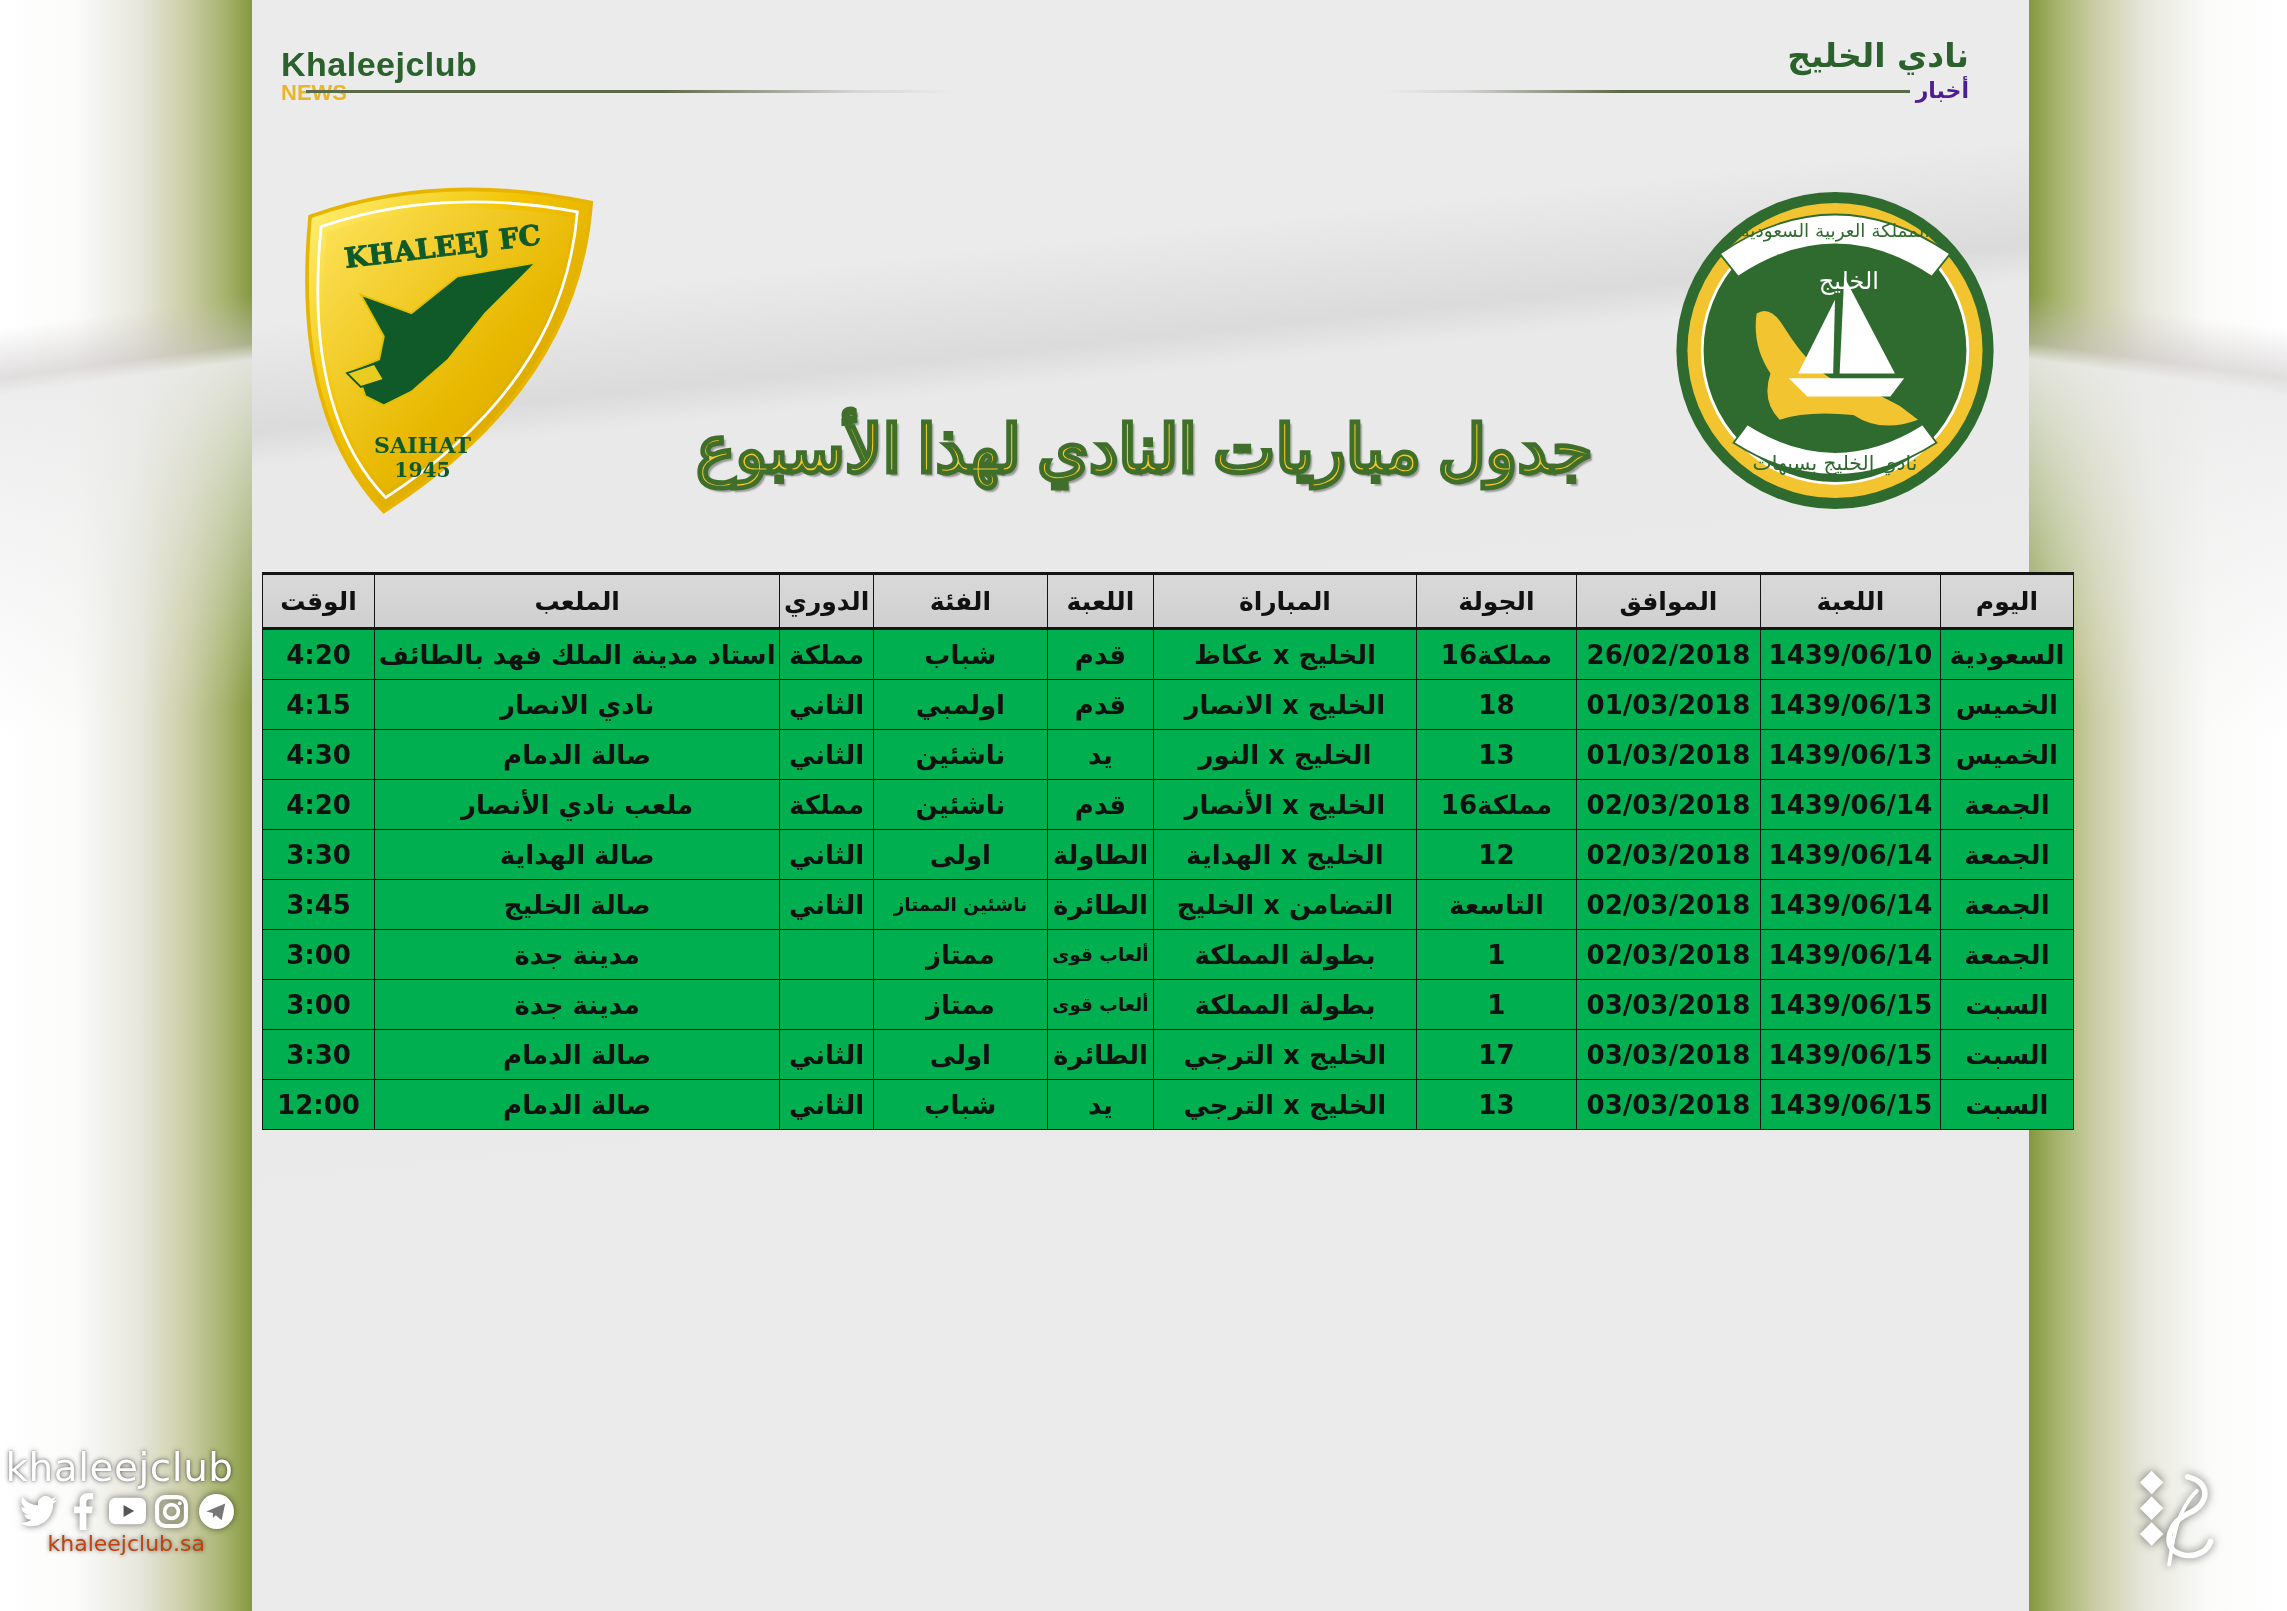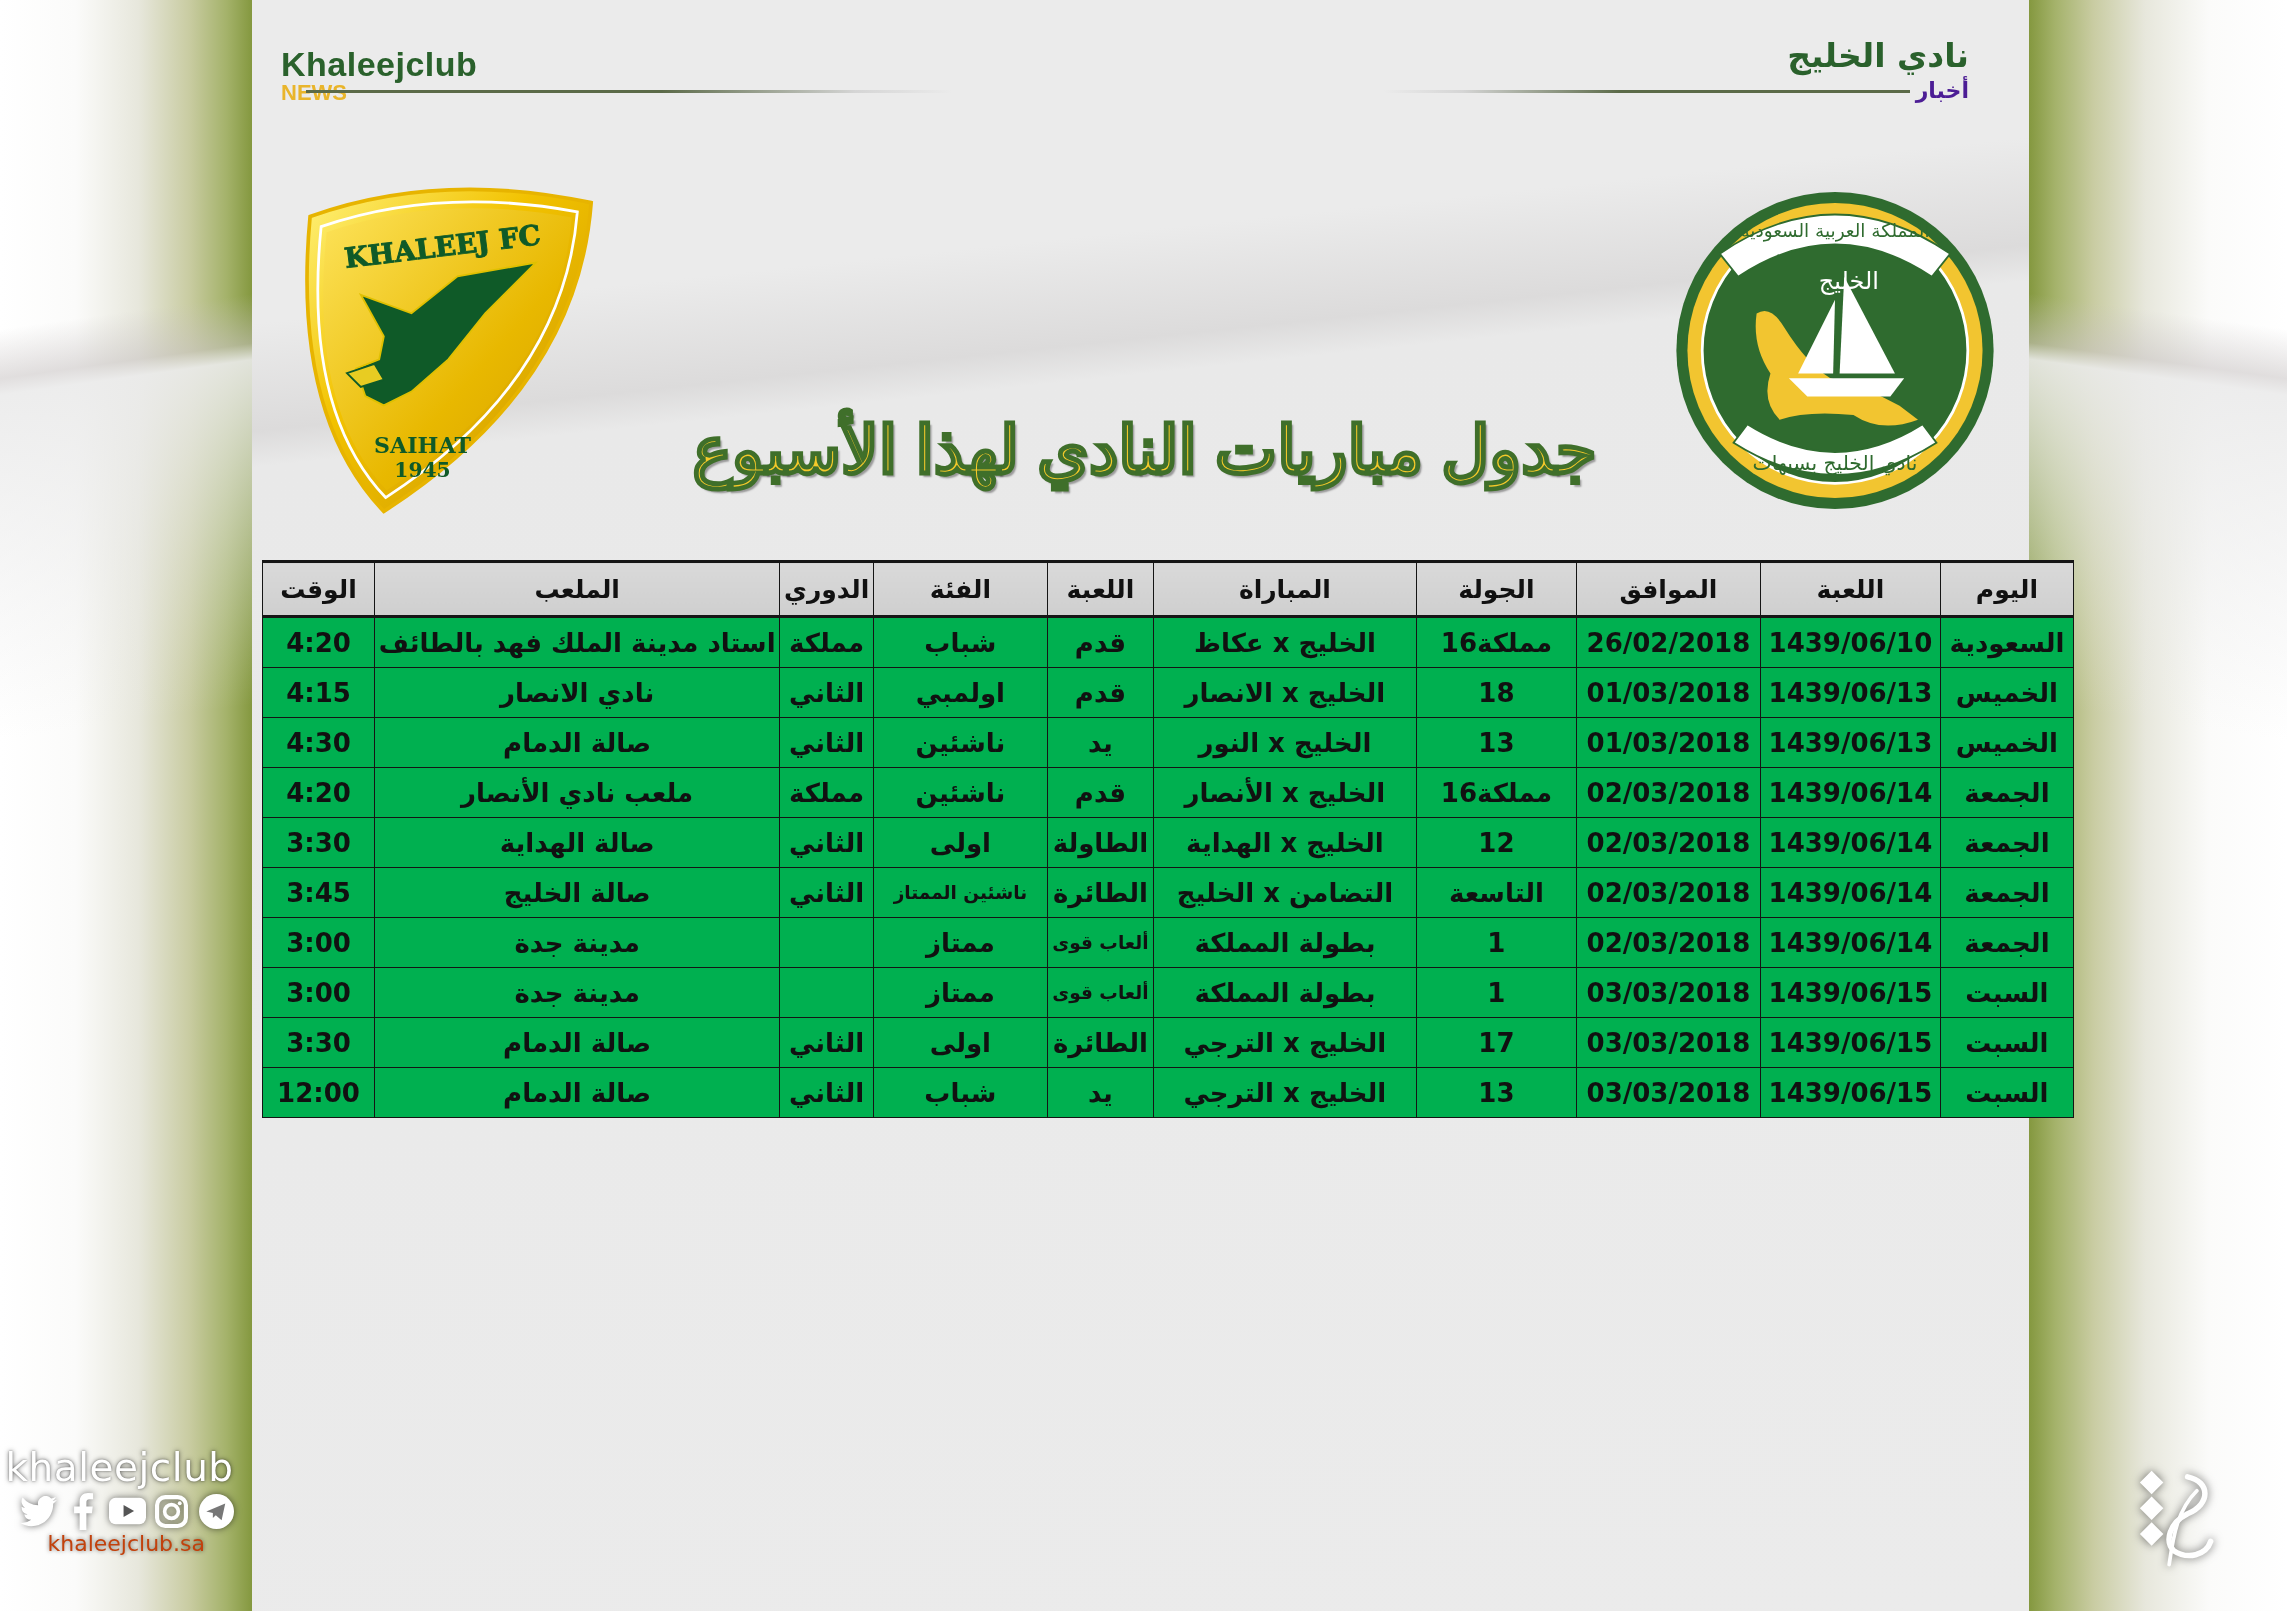--- a/index.html
+++ b/index.html
@@ -40,29 +40,29 @@
   .brand-ar .news { font-family:"DejaVu Sans", sans-serif; font-weight:bold; font-size:22px; color:#4c1d95; line-height:22px; }
 
   
   .logo-shield { position:absolute; left:273px; top:175px; width:323px; height:341px; }
   .logo-round { position:absolute; left:1669px; top:189px; width:332px; height:323px; }
 
   
   .title {
     position:absolute; left:637px; top:399px; width:1015px; height:102px;
     text-align:center; direction:rtl;
-    font-family:Liberation Sans, sans-serif; font-weight:bold; font-size:66px; line-height:102px;
+    font-family:Liberation Serif, serif; font-weight:bold; font-size:66px; line-height:102px;
     color:#f5c92a;
     -webkit-text-stroke:2.8px #3f6f2a;
     text-shadow: 2.8px 2.8px 1.8px rgba(0,0,0,0.35);
   }
 
   
   .schedule {
-    position:absolute; left:262px; top:560px;
+    position:absolute; left:262px; top:572px;
     border-collapse:collapse;
     font-family:"DejaVu Sans", sans-serif;
     border-radius:19px;
   }
   .schedule th, .schedule td {
     border:1.8px solid #151515;
     text-align:center; vertical-align:middle; padding:0 3.7px;
     white-space:nowrap; overflow:hidden; color:#111;
   }
   .schedule th {

